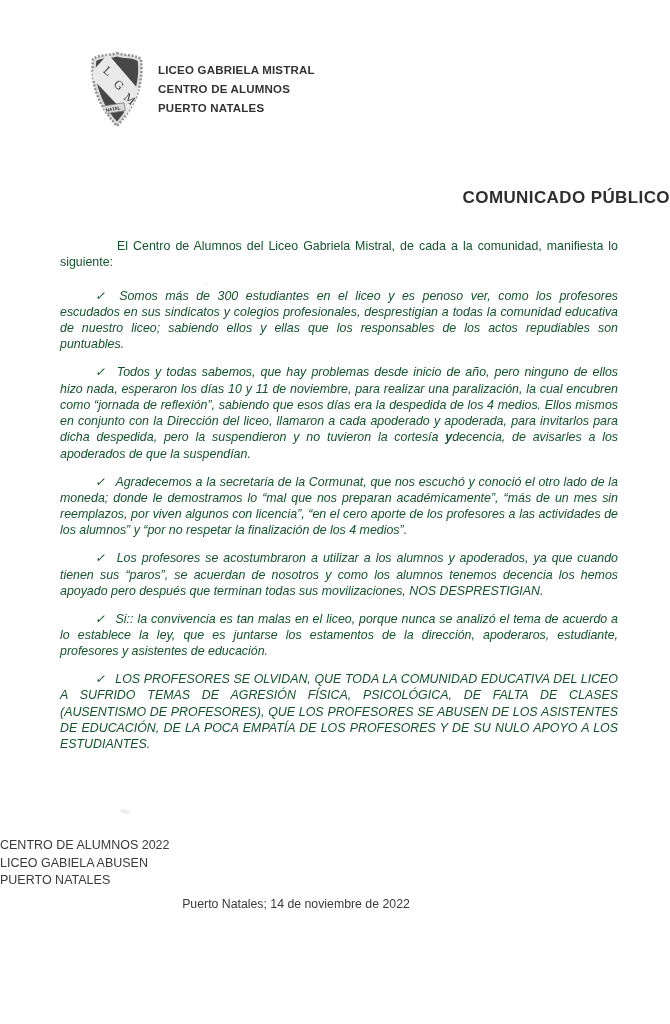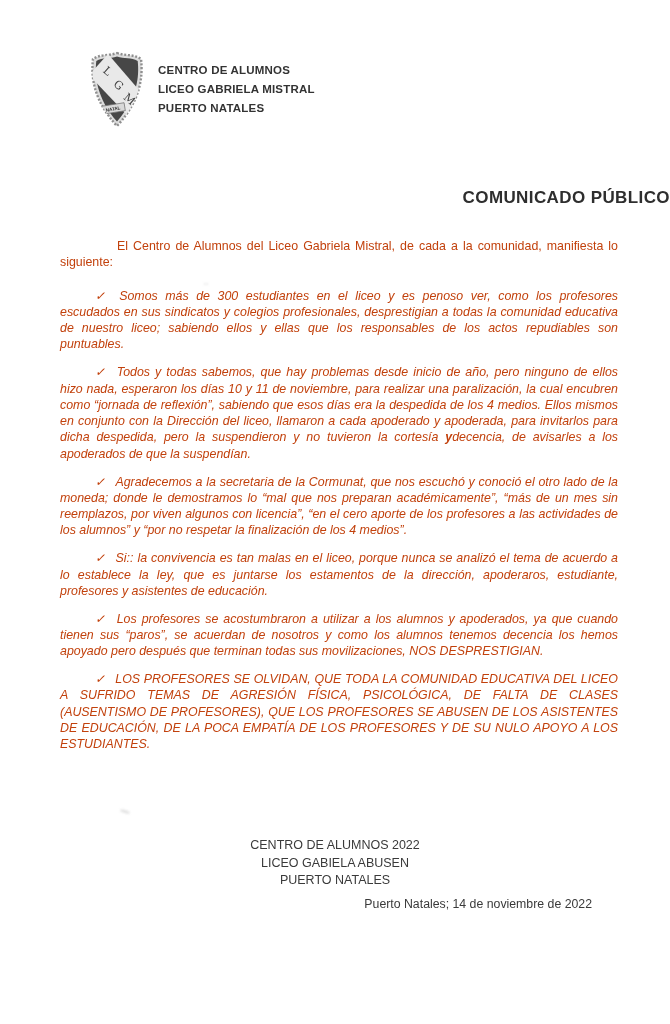--- a/index.html
+++ b/index.html
@@ -14,29 +14,29 @@
   }
   
   .header{position:absolute;top:50px;left:88px;display:flex;align-items:flex-start;}
   .logo{width:58px;height:80px;flex:none;}
   .org-lines{margin-left:12px;padding-top:11px;font-weight:bold;font-size:11.5px;line-height:19px;color:#333;letter-spacing:.2px;}
   
   .title{position:absolute;top:188px;left:0;width:100%;text-align:right;
          font-size:17px;font-weight:bold;color:#2e2e2e;letter-spacing:.4px;margin:0;}
   
   .body{position:absolute;top:238px;left:60px;width:558px;
-        font-size:12.4px;line-height:16.3px;text-align:justify;color:#c2410c;}
+        font-size:12.4px;line-height:16.3px;text-align:justify;color:#14532d;}
   .intro{margin:0 0 17px 0;text-indent:57px;}
   .bullet{margin:0 0 11.5px 0;text-indent:35px;font-style:italic;}
   .check{margin-right:10px;font-size:12px;}
   .bseg{font-weight:bold;}
   
-  .footer{position:absolute;top:837px;left:0;width:100%;text-align:center;
+  .footer{position:absolute;top:837px;left:0;width:100%;
           font-size:12.5px;line-height:17.5px;color:#3a3a3a;}
-  .dateline{position:absolute;top:897px;left:0;width:592px;text-align:right;font-size:12.3px;color:#3a3a3a;}
+  .dateline{position:absolute;top:897px;left:0;width:592px;text-align:center;font-size:12.3px;color:#3a3a3a;}
   
   .smudge{position:absolute;background:#bdbdbd;border-radius:50%;opacity:.45;filter:blur(1px);}
   .smudge.s1{left:120px;top:810px;width:10px;height:3px;transform:rotate(18deg);}
   .smudge.s2{left:203px;top:283px;width:6px;height:2px;opacity:.25;}
 </style>
 </head>
 <body>
 
 <div class="page">
 
@@ -54,40 +54,40 @@
         <text x="17" y="24" transform="rotate(41 17 24)" font-family="DejaVu Serif, serif" font-size="11" fill="#3d3d3d" text-anchor="middle">L</text>
         <text x="28" y="38" transform="rotate(41 28 38)" font-family="DejaVu Serif, serif" font-size="11" fill="#3d3d3d" text-anchor="middle">G</text>
         <text x="39" y="52" transform="rotate(41 39 52)" font-family="DejaVu Serif, serif" font-size="11" fill="#3d3d3d" text-anchor="middle">M</text>
         <g transform="rotate(-9 19 60)">
           <rect x="2" y="55.5" width="35" height="8" fill="#d9d9d9" stroke="#6e6e6e" stroke-width="0.7"></rect>
           <text x="19.5" y="61.5" text-anchor="middle" font-family="Liberation Sans, sans-serif" font-weight="bold" font-size="4.6" fill="#2f2f2f">PRO NATAL</text>
         </g>
       </g>
     </svg>
     <div class="org-lines">
+      <div>LICEO GABRIELA MISTRAL</div>
       <div>CENTRO DE ALUMNOS</div>
-      <div>LICEO GABRIELA MISTRAL</div>
       <div>PUERTO NATALES</div>
     </div>
   </div>
 
   <h1 class="title">COMUNICADO PÚBLICO</h1>
 
   <div class="body">
     <p class="intro">El Centro de Alumnos del Liceo Gabriela Mistral, de cada a la comunidad, manifiesta lo siguiente:</p>
 
     <p class="bullet"><span class="check">✓</span><span>Somos más de 300 estudiantes en el liceo y es penoso ver, como los profesores escudados en sus sindicatos y colegios profesionales, desprestigian a todas la comunidad educativa de nuestro liceo; sabiendo ellos y ellas que los responsables de los actos repudiables son puntuables.</span><span class="bseg"></span><span></span></p>
 
     <p class="bullet"><span class="check">✓</span><span>Todos y todas sabemos, que hay problemas desde inicio de año, pero ninguno de ellos hizo nada, esperaron los días 10 y 11 de noviembre, para realizar una paralización, la cual encubren como “jornada de reflexión”, sabiendo que esos días era la despedida de los 4 medios. Ellos mismos en conjunto con la Dirección del liceo, llamaron a cada apoderado y apoderada, para invitarlos para dicha despedida, pero la suspendieron y no tuvieron la cortesía </span><span class="bseg">y</span><span>decencia, de avisarles a los apoderados de que la suspendían.</span></p>
 
     <p class="bullet"><span class="check">✓</span><span>Agradecemos a la secretaria de la Cormunat, que nos escuchó y conoció el otro lado de la moneda; donde le demostramos lo “mal que nos preparan académicamente”, “más de un mes sin reemplazos, por viven algunos con licencia”, “en el cero aporte de los profesores a las actividades de los alumnos” y “por no respetar la finalización de los 4 medios”.</span><span class="bseg"></span><span></span></p>
 
+    <p class="bullet"><span class="check">✓</span><span>Los profesores se acostumbraron a utilizar a los alumnos y apoderados, ya que cuando tienen sus “paros”, se acuerdan de nosotros y como los alumnos tenemos decencia los hemos apoyado pero después que terminan todas sus movilizaciones, NOS DESPRESTIGIAN.</span><span class="bseg"></span><span></span></p>
+
     <p class="bullet"><span class="check">✓</span><span>Si:: la convivencia es tan malas en el liceo, porque nunca se analizó el tema de acuerdo a lo establece la ley, que es juntarse los estamentos de la dirección, apoderaros, estudiante, profesores y asistentes de educación.</span><span class="bseg"></span><span></span></p>
-
-    <p class="bullet"><span class="check">✓</span><span>Los profesores se acostumbraron a utilizar a los alumnos y apoderados, ya que cuando tienen sus “paros”, se acuerdan de nosotros y como los alumnos tenemos decencia los hemos apoyado pero después que terminan todas sus movilizaciones, NOS DESPRESTIGIAN.</span><span class="bseg"></span><span></span></p>
 
 
     <p class="bullet"><span class="check">✓</span><span>LOS PROFESORES SE OLVIDAN, QUE TODA LA COMUNIDAD EDUCATIVA DEL LICEO A SUFRIDO TEMAS DE AGRESIÓN FÍSICA, PSICOLÓGICA, DE FALTA DE CLASES (AUSENTISMO DE PROFESORES), QUE LOS PROFESORES SE ABUSEN DE LOS ASISTENTES DE EDUCACIÓN, DE LA POCA EMPATÍA DE LOS PROFESORES Y DE SU NULO APOYO A LOS ESTUDIANTES.</span><span class="bseg"></span><span></span></p>
   </div>
 
   <div class="footer">
     <div>CENTRO DE ALUMNOS 2022</div>
     <div>LICEO GABIELA ABUSEN</div>
     <div>PUERTO NATALES</div>
   </div>

